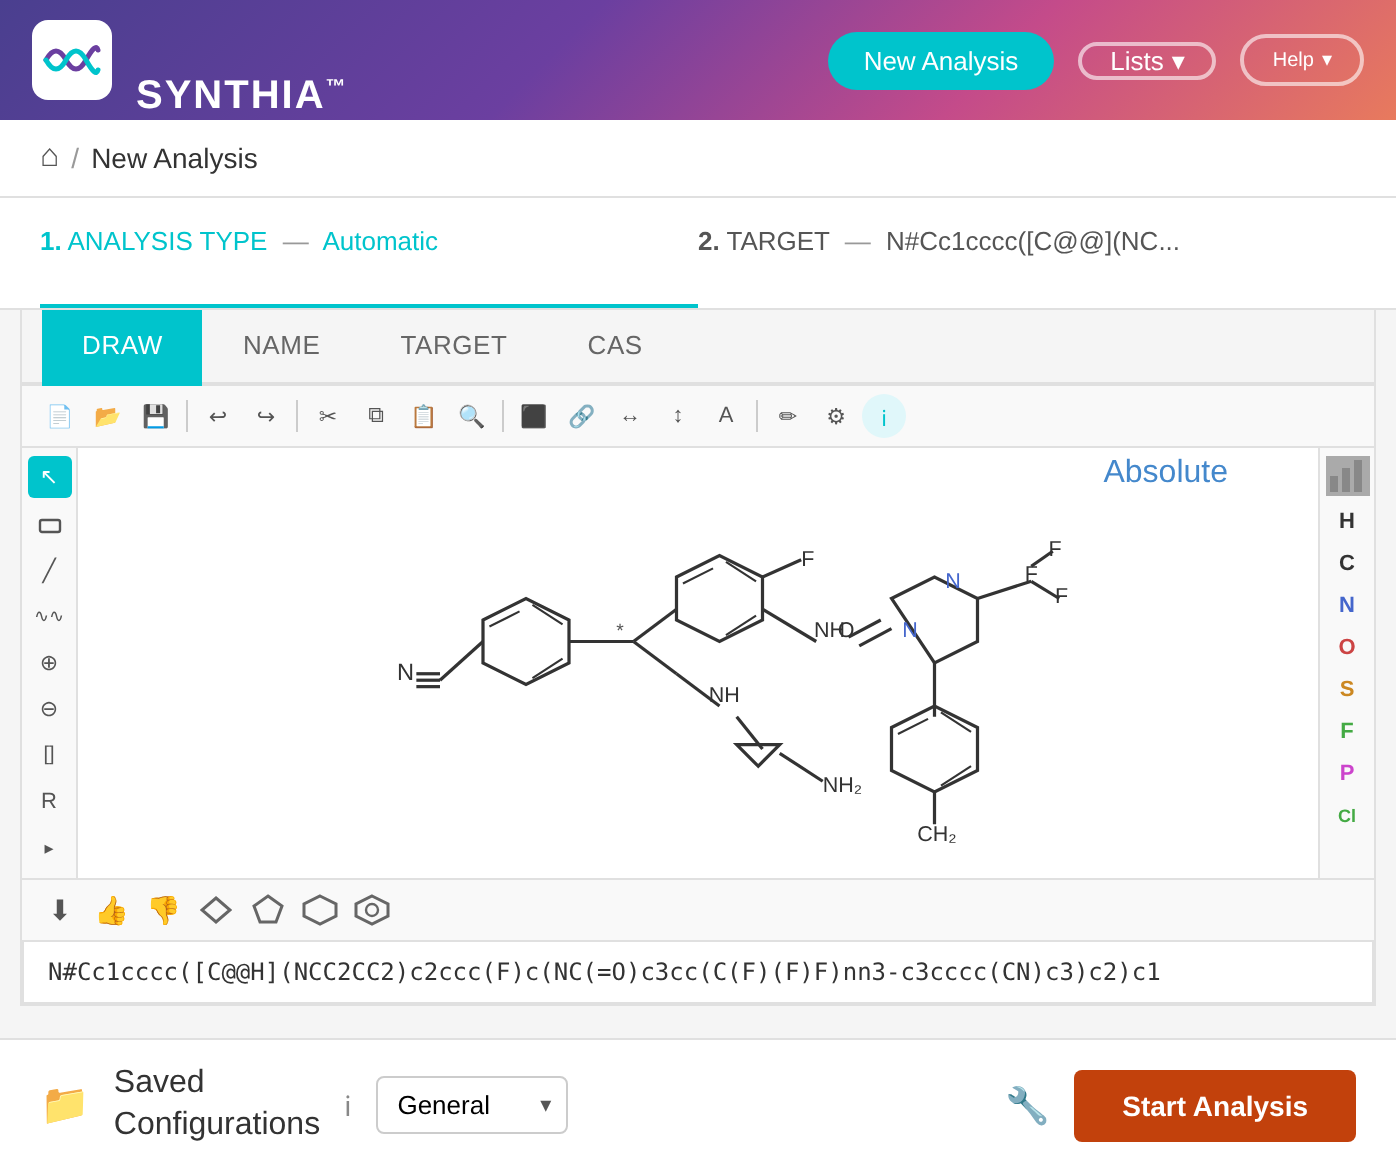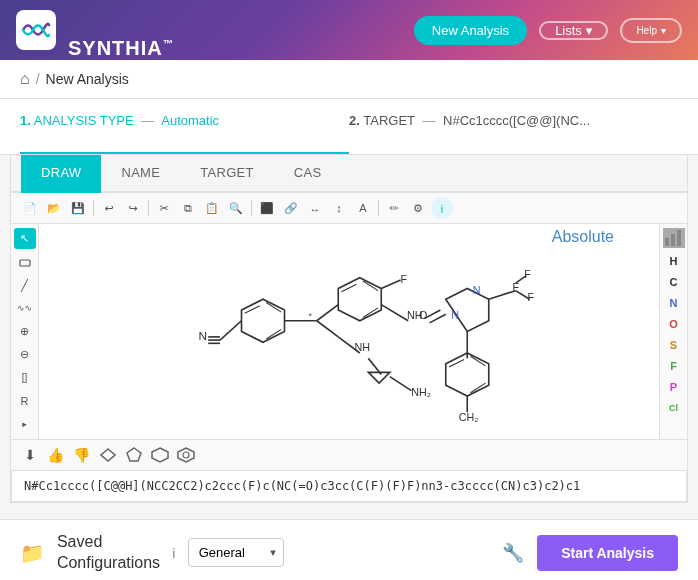--- a/index.html
+++ b/index.html
@@ -271,21 +271,21 @@
       display: inline-flex; align-items: center;
     }
     .select-arrow {
       position: absolute; right: 8px;
       pointer-events: none;
       font-size: 11px; color: #555;
     }
     .footer-spacer { flex: 1; }
     .tools-icon { color: #888; cursor: pointer; font-size: 18px; }
     .btn-start {
-      background: #8b5cf6;
+      background: #c2410c;
       color: white;
       border: none;
       border-radius: 4px;
       padding: 10px 24px;
       font-size: 14px;
       font-weight: 600;
       cursor: pointer;
     }
 
     .main-container {

